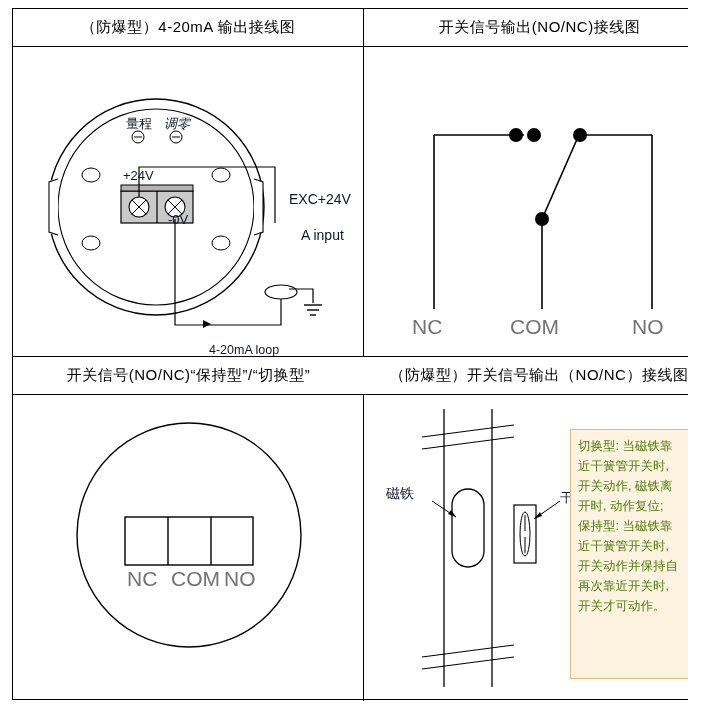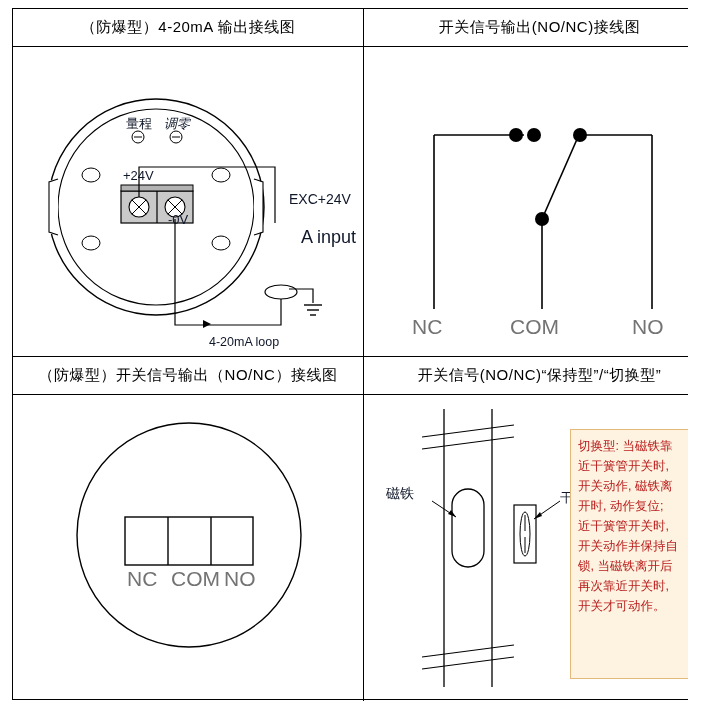--- a/index.html
+++ b/index.html
@@ -67,21 +67,21 @@
     position: absolute;
     background: #fdf3e0;
     border: 1px solid #e3b97a;
     box-sizing: border-box;
     padding: 6px 7px;
   }
   .notebox p {
     margin: 0;
     font-size: 12.5px;
     line-height: 20px;
-    color: #b91c1c;
+    color: #4d7c0f;
     white-space: nowrap;
   }
 </style>
 </head>
 <body>
 
 <div id="page">
   <div class="grid">
 
     <div class="cell title">（防爆型）4-20mA 输出接线图</div>
@@ -130,22 +130,22 @@
           <line x1="297" y1="268" x2="303" y2="268" stroke="#000" stroke-width="1.4"></line>
 
           <path d="M 198 277 L 190 273 L 190 281 Z" fill="#000"></path>
         </svg>
       </div>
       <div class="lbl" style="left:113px;top:68px;">量程</div>
       <div class="lbl" style="left:151px;top:68px;font-style:italic;">调零</div>
       <div class="lbl" style="left:110px;top:121px;">+24V</div>
       <div class="lbl" style="left:155px;top:121px;margin-top:44px;">-0V</div>
       <div class="lbl" style="left:276px;top:144px;font-size:14px;">EXC+24V</div>
-      <div class="lbl" style="left:288px;top:180px;font-size:18px;">A input</div>
-      <div class="lbl" style="left:196px;top:288px;font-size:12.5px;">4-20mA loop</div>
+      <div class="lbl" style="left:288px;top:180px;font-size:14px;">A input</div>
+      <div class="lbl" style="left:196px;top:296px;font-size:12.5px;">4-20mA loop</div>
     </div>
 
     <div class="cell lastcol">
       <div class="svgwrap">
         <svg width="352" height="310" viewBox="0 0 352 310">
 
           <line x1="70" y1="88" x2="70" y2="262" stroke="#000" stroke-width="1.6"></line>
 
           <line x1="70" y1="88" x2="160" y2="88" stroke="#000" stroke-width="1.6"></line>
 
@@ -161,22 +161,22 @@
           <circle cx="170" cy="88" r="7" fill="#000"></circle>
           <circle cx="216" cy="88" r="7" fill="#000"></circle>
           <circle cx="178" cy="172" r="7" fill="#000"></circle>
         </svg>
       </div>
       <div class="big" style="left:48px;top:268px;">NC</div>
       <div class="big" style="left:146px;top:268px;">COM</div>
       <div class="big" style="left:268px;top:268px;">NO</div>
     </div>
 
+    <div class="cell title lastcol">开关信号(NO/NC)“保持型”/“切换型”</div>
     <div class="cell title">（防爆型）开关信号输出（NO/NC）接线图</div>
-    <div class="cell title lastcol">开关信号(NO/NC)“保持型”/“切换型”</div>
 
     <div class="cell lastrow">
       <div class="svgwrap">
         <svg width="352" height="306" viewBox="0 0 352 306">
           <circle cx="176" cy="140" r="112" fill="none" stroke="#000" stroke-width="1.4"></circle>
           <rect x="112" y="122" width="128" height="48" fill="none" stroke="#000" stroke-width="1.4"></rect>
           <line x1="155" y1="122" x2="155" y2="170" stroke="#000" stroke-width="1.4"></line>
           <line x1="198" y1="122" x2="198" y2="170" stroke="#000" stroke-width="1.4"></line>
         </svg>
       </div>
@@ -214,22 +214,22 @@
         </svg>
       </div>
       <div class="lbl" style="left:22px;top:90px;font-size:14px;">磁铁</div>
       <div class="lbl" style="left:196px;top:94px;font-size:13px;">干簧管</div>
 
       <div class="notebox" style="left:206px;top:34px;width:132px;height:250px;">
         <p>切换型: 当磁铁靠</p>
         <p>近干簧管开关时,</p>
         <p>开关动作, 磁铁离</p>
         <p>开时, 动作复位;</p>
+        <p>保持型: 当磁铁靠</p>
         <p>近干簧管开关时,</p>
         <p>开关动作并保持自</p>
-        <p>锁, 当磁铁离开后</p>
         <p>再次靠近开关时,</p>
         <p>开关才可动作。</p>
       </div>
     </div>
 
   </div>
 </div>
 
 </body></html>

